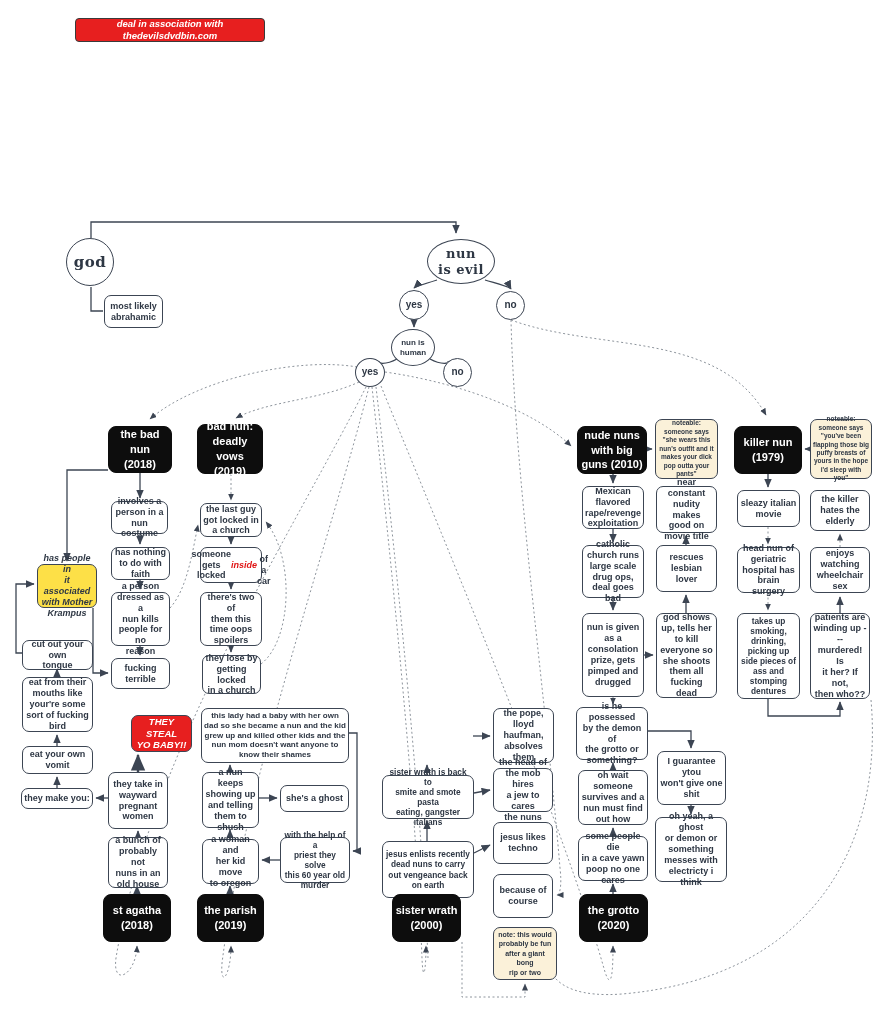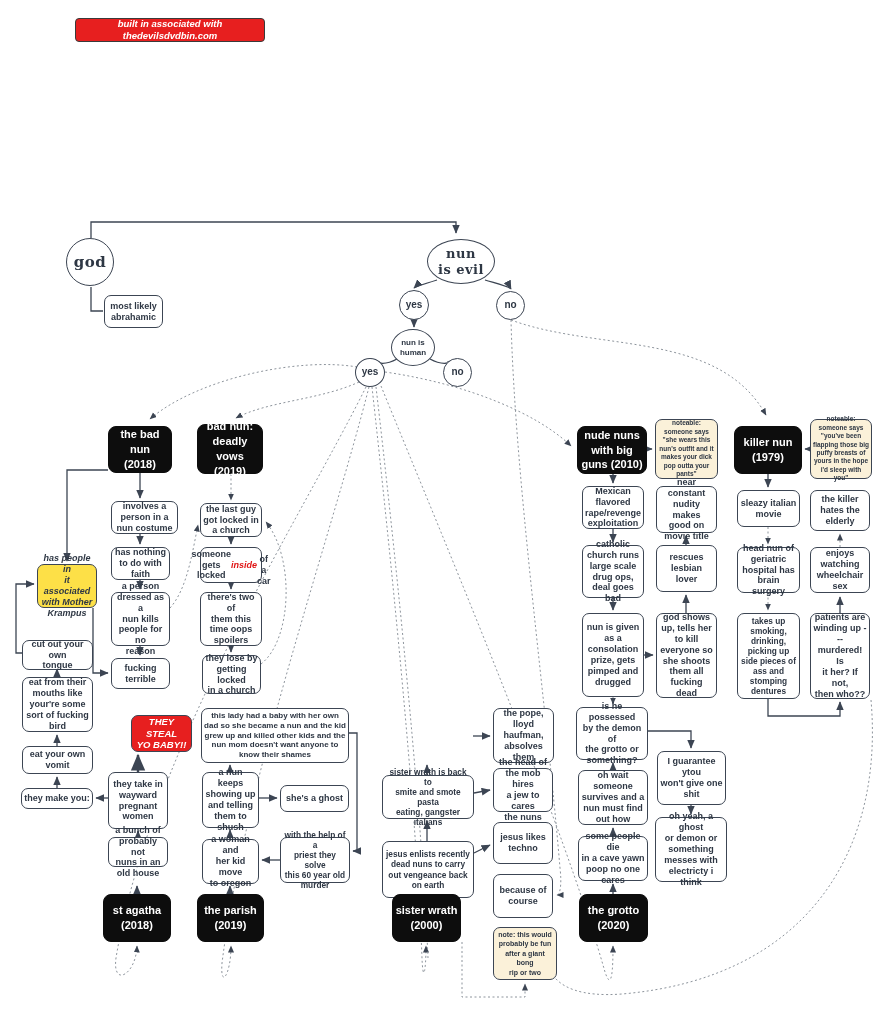--- a/index.html
+++ b/index.html
@@ -109,37 +109,37 @@
     <path d="M 376 387 C 395 550 421 800 428 958"></path>
     <path d="M 381 386 C 452 560 562 820 605 972 C 612 993 613 968 613 946" marker-end="url(#ah)"></path>
     <path d="M 462 942 L 462 997 L 525 997 L 525 984" marker-end="url(#ah)"></path>
     <path d="M 170 608 C 187 589 192 554 198 525" marker-end="url(#ah)"></path>
     <path d="M 261 664 C 292 640 295 558 266 522" marker-end="url(#ah)"></path>
     <path d="M 613 697 L 613 704" marker-end="url(#ah)"></path>
     <path d="M 871 700 C 884 850 808 978 622 994 C 582 997 558 988 550 970"></path>
   </g>
 </svg>
 
-<div class="node banner" style="left:75px;top:18px;width:190px;height:24px">built in associated with thedevilsdvdbin.com</div>
+<div class="node banner" style="left:75px;top:18px;width:190px;height:24px">deal in association with thedevilsdvdbin.com</div>
 
 <div class="node circle gothic" style="left:66px;top:238px;width:48px;height:48px">god</div>
 <div class="node" style="left:104px;top:295px;width:59px;height:33px">most likely
 abrahamic</div>
 <div class="node gothic2" style="left:427px;top:239px;width:68px;height:45px;border-radius:50%">nun
 is evil</div>
 <div class="node circle" style="left:399px;top:290px;width:30px;height:30px">yes</div>
 <div class="node circle" style="left:496px;top:291px;width:29px;height:29px">no</div>
 <div class="node circle" style="left:391px;top:329px;width:44px;height:37px;font-size:8px">nun is
 human</div>
 <div class="node circle" style="left:355px;top:358px;width:30px;height:29px">yes</div>
 <div class="node circle" style="left:443px;top:358px;width:29px;height:29px">no</div>
 
 <div class="node black" style="left:108px;top:426px;width:64px;height:47px">the bad nun
 (2018)</div>
-<div class="node" style="left:111px;top:501px;width:67px;height:33px">involves a
+<div class="node" style="left:111px;top:501px;width:57px;height:33px">involves a
 person in a
 nun costume</div>
 <div class="node" style="left:111px;top:547px;width:59px;height:33px">has nothing
 to do with
 faith</div>
 <div class="node" style="left:111px;top:592px;width:59px;height:54px">a person
 dressed as a
 nun kills
 people for no
 reason</div>
@@ -159,21 +159,21 @@
 bird</div>
 <div class="node" style="left:22px;top:746px;width:71px;height:28px">eat your own
 vomit</div>
 <div class="node" style="left:21px;top:788px;width:72px;height:21px">they make you:</div>
 <div class="node red" style="left:107px;top:715px;width:61px;height:37px">THEY STEAL
 YO BABY!!</div>
 <div class="node" style="left:108px;top:772px;width:60px;height:57px">they take in
 wayward
 pregnant
 women</div>
-<div class="node" style="left:108px;top:837px;width:60px;height:30px">a bunch of
+<div class="node" style="left:108px;top:837px;width:60px;height:51px">a bunch of
 probably not
 nuns in an
 old house</div>
 <div class="node black" style="left:103px;top:894px;width:68px;height:48px">st agatha
 (2018)</div>
 
 <div class="node black" style="left:197px;top:424px;width:66px;height:50px">bad nun:
 deadly vows
 (2019)</div>
 <div class="node" style="left:200px;top:503px;width:62px;height:34px">the last guy

